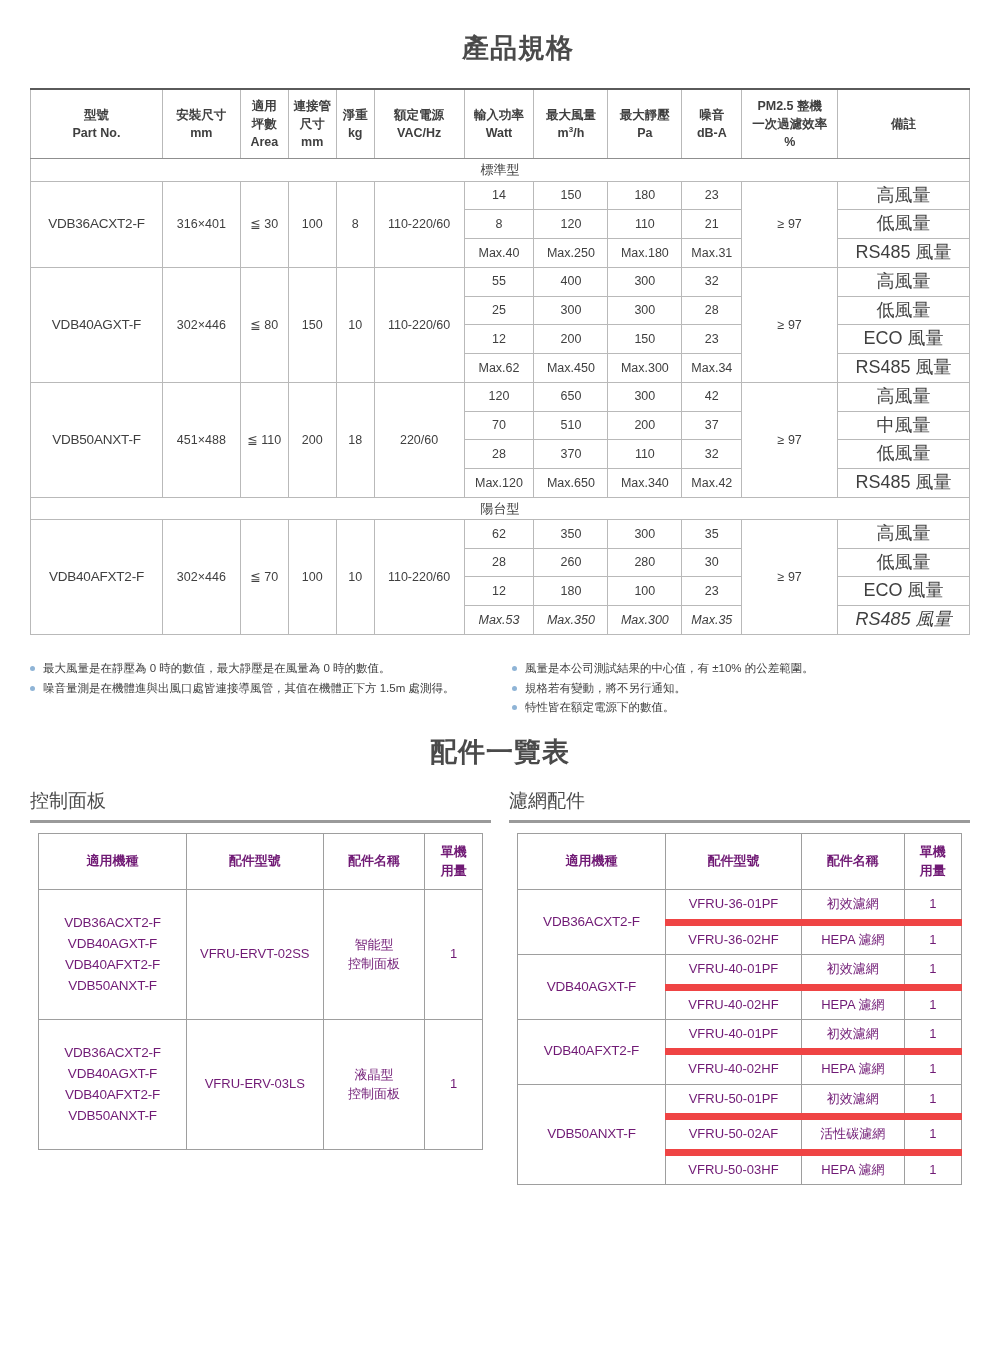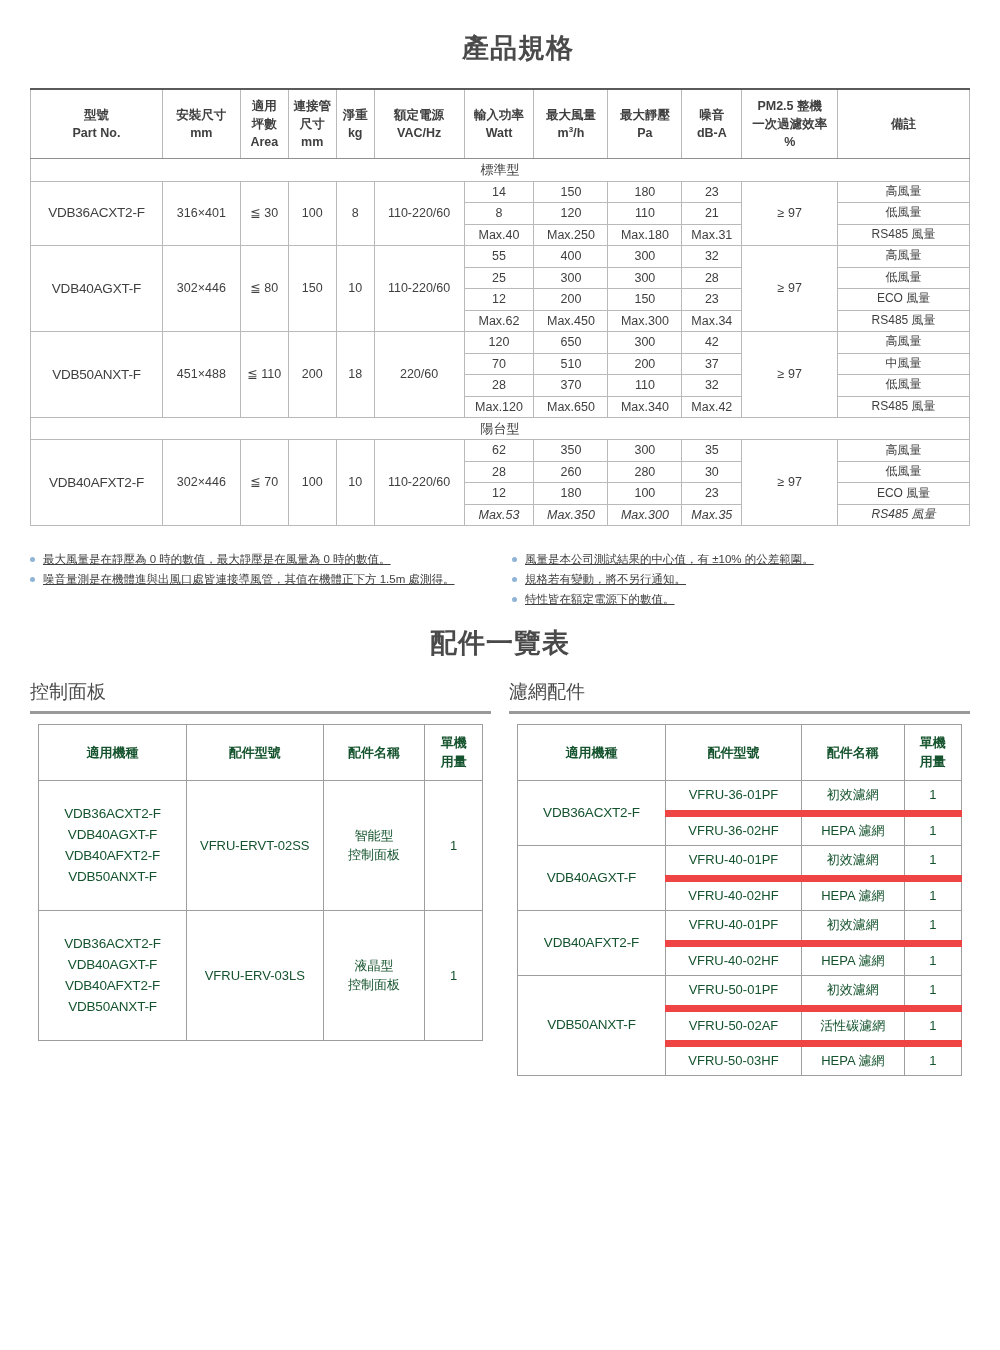--- a/index.html
+++ b/index.html
@@ -48,37 +48,36 @@
   }
   .grouprow td {
     border-left: none; border-right: none;
     font-weight: bold; font-size: 13px;
     padding: 5px 0;
     color: #3a3a3a;
   }
   .modelcell { font-size: 13.5px; letter-spacing: -0.2px; }
   .lastrow td { border-bottom: 2px solid #5a5a5a; font-style: italic; }
   .supsm { vertical-align: super; font-size: 8px; }
-  td.rem { font-size: 12px; }
+  td.rem { font-size: 18px; }
 
   
   .notes {
     display: flex;
     padding: 10px 28px 0 28px;
     font-size: 11.5px;
     color: #3f3f3f;
   }
   .notes .col { width: 50%; }
   .notes .col.right { padding-left: 10px; }
   .note {
     position: relative;
     padding-left: 15px;
     line-height: 1.72;
     white-space: nowrap;
-    text-decoration: underline;
   }
   .note .dot {
     position: absolute; left: 2px; top: 7px;
     width: 5px; height: 5px; border-radius: 50%;
     background: #8fb4d6;
   }
 
   
   .acc-area {
     display: flex;
@@ -93,21 +92,21 @@
   }
   .acc-rule {
     border-top: 3px solid #9a9a9a;
     width: 100%;
     margin-bottom: 10px;
   }
   .acc-inner { padding: 0 8px; }
   table.acc {
     border-collapse: collapse;
     font-size: 13px;
-    color: #14532d;
+    color: #701a75;
     width: 100%;
     padding-left: 16px;
   }
   table.acc th, table.acc td {
     border: 1px solid #9e9e9e;
     text-align: center;
     vertical-align: middle;
     font-weight: normal;
     padding: 5px 3px;
     line-height: 1.42;

